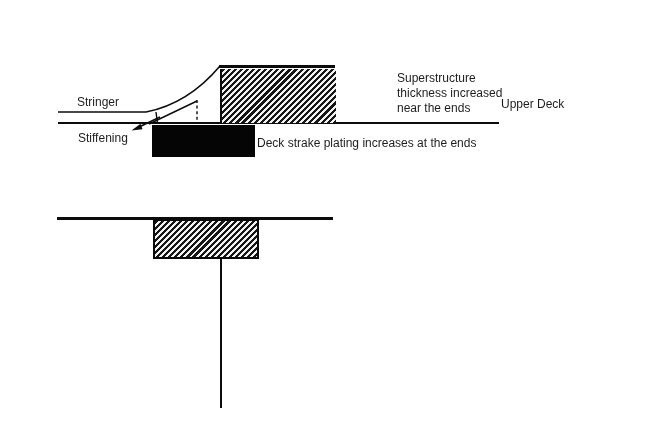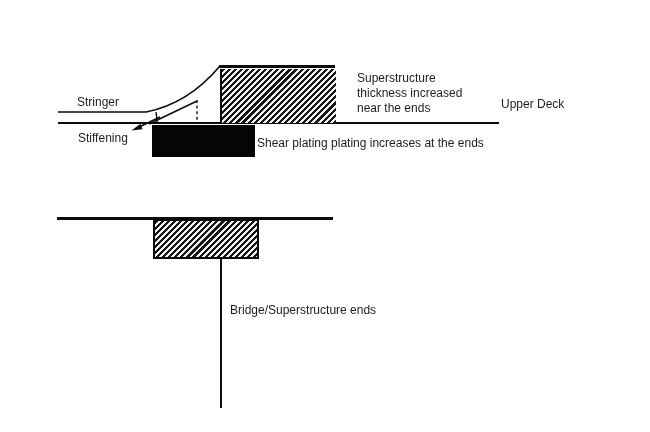--- a/index.html
+++ b/index.html
@@ -18,20 +18,21 @@
   .lbl {
     position: absolute;
     font-size: 12px;
     line-height: 14px;
     color: #1d1d1d;
     white-space: nowrap;
   }
   .lbl.multiline {
     white-space: pre-line;
     line-height: 15px;
+    margin-left: 40px;
   }
   .hline, .vline {
     position: absolute;
     background: #0c0c0c;
   }
   
   .hatch {
     position: absolute;
     background: repeating-linear-gradient(
       135deg,
@@ -80,24 +81,23 @@
   <div class="lbl" style="left:77px; top:95px;">Stringer</div>
 
   <div class="lbl" style="left:78px; top:131px;text-align:right;">Stiffening</div>
 
   <div class="lbl multiline" style="left:357px; top:71px;">Superstructure
 thickness increased
 near the ends</div>
 
   <div class="lbl" style="left:501px; top:97px;">Upper Deck</div>
 
-  <div class="lbl" style="left:257px; top:136px;">Shear plating plating increases at the ends</div>
+  <div class="lbl" style="left:257px; top:136px;">Deck strake plating increases at the ends</div>
 
   <div class="hline" style="left:57px; top:217px; width:276px; height:2.6px;"></div>
 
   <div class="hatch" style="left:153px; top:219px; width:102px; height:36px; border:2px solid #0a0a0a;"></div>
 
   <div class="vline" style="left:220px; top:259px; width:2px; height:149px;"></div>
 
 
-  <div class="lbl" style="left:230px; top:303px;">Bridge/Superstructure ends</div>
 
 </div>
 
 </body></html>

